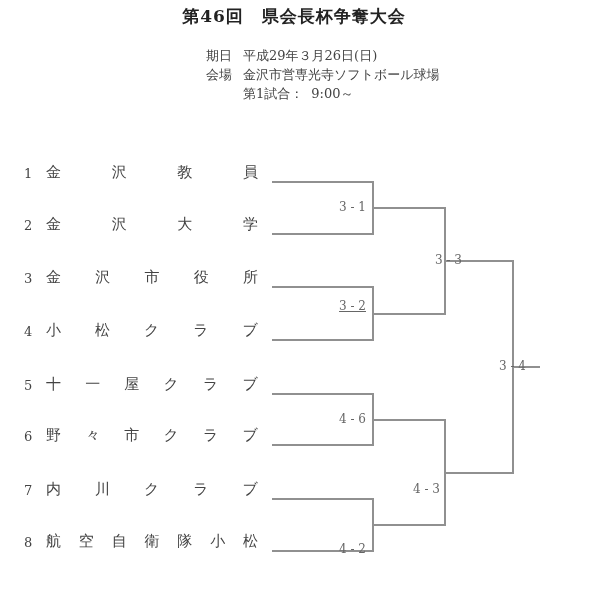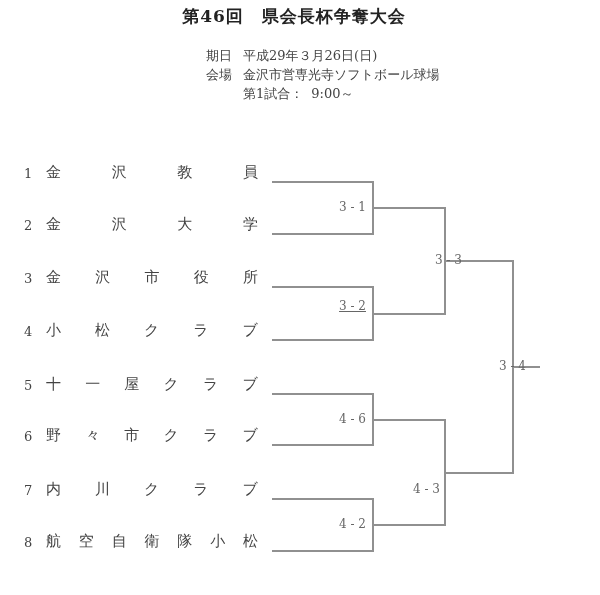--- a/index.html
+++ b/index.html
@@ -131,21 +131,21 @@
       <div class="hline" style="left: 372px; top: 207px; width: 74px;"></div>
       <div class="match-label" style="left: 316px; top: 200px; width: 50px;">3 - 1</div>
       <div class="vline" style="left: 372px; top: 286px; height: 55px;"></div>
       <div class="hline" style="left: 372px; top: 313px; width: 74px;"></div>
       <div class="match-label" style="left: 316px; top: 299px; width: 50px; text-decoration: underline;">3 - 2</div>
       <div class="vline" style="left: 372px; top: 393px; height: 53px;"></div>
       <div class="hline" style="left: 372px; top: 419px; width: 74px;"></div>
       <div class="match-label" style="left: 316px; top: 412px; width: 50px;">4 - 6</div>
       <div class="vline" style="left: 372px; top: 498px; height: 54px;"></div>
       <div class="hline" style="left: 372px; top: 524px; width: 74px;"></div>
-      <div class="match-label" style="left: 316px; top: 517px; width: 50px;">4 - 2</div>
+      <div class="match-label" style="left: 316px; top: 542px; width: 50px;">4 - 2</div>
       <div class="vline" style="left: 444px; top: 207px; height: 108px;"></div>
       <div class="hline" style="left: 444px; top: 260px; width: 70px;"></div>
       <div class="match-label" style="left: 412px; top: 253px; width: 50px;">3 - 3</div>
       <div class="vline" style="left: 444px; top: 419px; height: 107px;"></div>
       <div class="hline" style="left: 444px; top: 472px; width: 70px;"></div>
       <div class="match-label" style="left: 390px; top: 442px; width: 50px; margin-top: 40px;">4 - 3</div>
       <div class="vline" style="left: 512px; top: 260px; height: 214px;"></div>
       <div class="hline" style="left: 512px; top: 366px; width: 28px;"></div>
       <div class="match-label" style="left: 476px; top: 359px; width: 50px;">3 - 4</div>
     </div>

